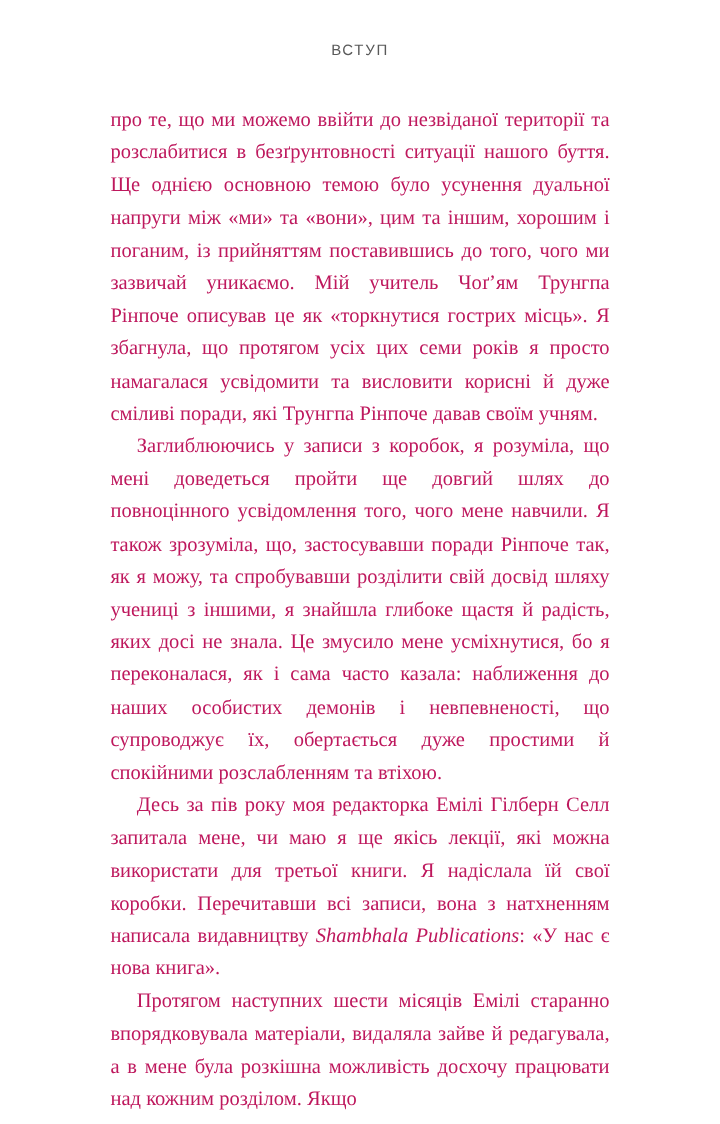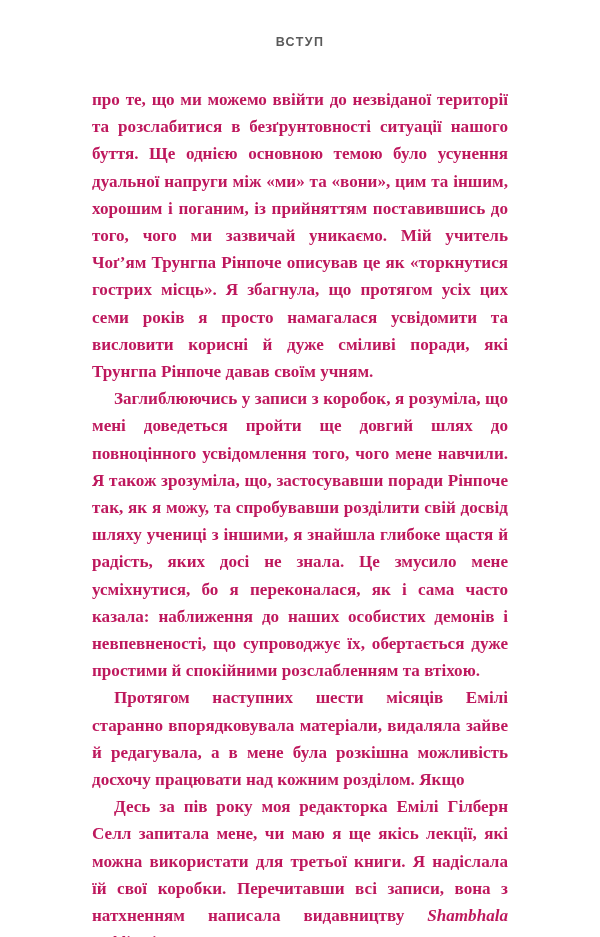--- a/index.html
+++ b/index.html
@@ -15,21 +15,20 @@
     position: relative;
     overflow: hidden;
     -webkit-font-smoothing: antialiased;
   }
 
   .page {
     position: relative;
     width: 600px;
     height: 788px;
     box-sizing: border-box;
-    font-weight: bold;
   }
 
   
   .running-header {
     position: absolute;
     top: 36px;
     left: 0;
     width: 600px;
     text-align: center;
     font-family: "Liberation Sans", "DejaVu Sans", sans-serif;
@@ -87,20 +86,20 @@
 <div class="page">
 
   <div class="running-header">ВСТУП</div>
 
   <div class="text-block">
 
     <p class="para">про те, що ми можемо ввійти до незвіданої території та розслабитися в безґрунтовності ситуації нашого буття. Ще однією основною темою було усунення дуальної напруги між «ми» та «вони», цим та іншим, хорошим і поганим, із прийняттям поставившись до того, чого ми зазвичай уникаємо. Мій учитель Чоґ’ям Трунгпа Рінпоче описував це як «торкнутися гострих місць». Я збагнула, що протягом усіх цих семи років я просто намагалася усвідомити та висловити корисні й дуже сміливі поради, які Трунгпа Рінпоче давав своїм учням.</p>
 
     <p class="para indent">Заглиблюючись у записи з коробок, я розуміла, що мені доведеться пройти ще довгий шлях до повноцінного усвідомлення того, чого мене навчили. Я також зрозуміла, що, застосувавши поради Рінпоче так, як я можу, та спробувавши розділити свій досвід шляху учениці з іншими, я знайшла глибоке щастя й радість, яких досі не знала. Це змусило мене усміхнутися, бо я переконалася, як і сама часто казала: наближення до наших особистих демонів і невпевненості, що супроводжує їх, обертається дуже простими й спокійними розслабленням та втіхою.</p>
 
+    <p class="para indent"><span>Десь за пів року моя редакторка Емілі Гілберн Селл запитала мене, чи маю я ще якісь лекції, які можна використати для третьої книги. Я надіслала їй свої коробки. Перечитавши всі записи, вона з натхненням написала видавництву </span><i>Shambhala Publications</i><span>: «У нас є нова книга».</span></p>
+
     <p class="para indent">Протягом наступних шести місяців Емілі старанно впорядковувала матеріали, видаляла зайве й редагувала, а в мене була розкішна можливість досхочу працювати над кожним розділом. Якщо</p>
-
-    <p class="para indent"><span>Десь за пів року моя редакторка Емілі Гілберн Селл запитала мене, чи маю я ще якісь лекції, які можна використати для третьої книги. Я надіслала їй свої коробки. Перечитавши всі записи, вона з натхненням написала видавництву </span><i>Shambhala Publications</i><span>: «У нас є нова книга».</span></p>
 
   </div>
 
 
 </div>
 
 </body></html>

